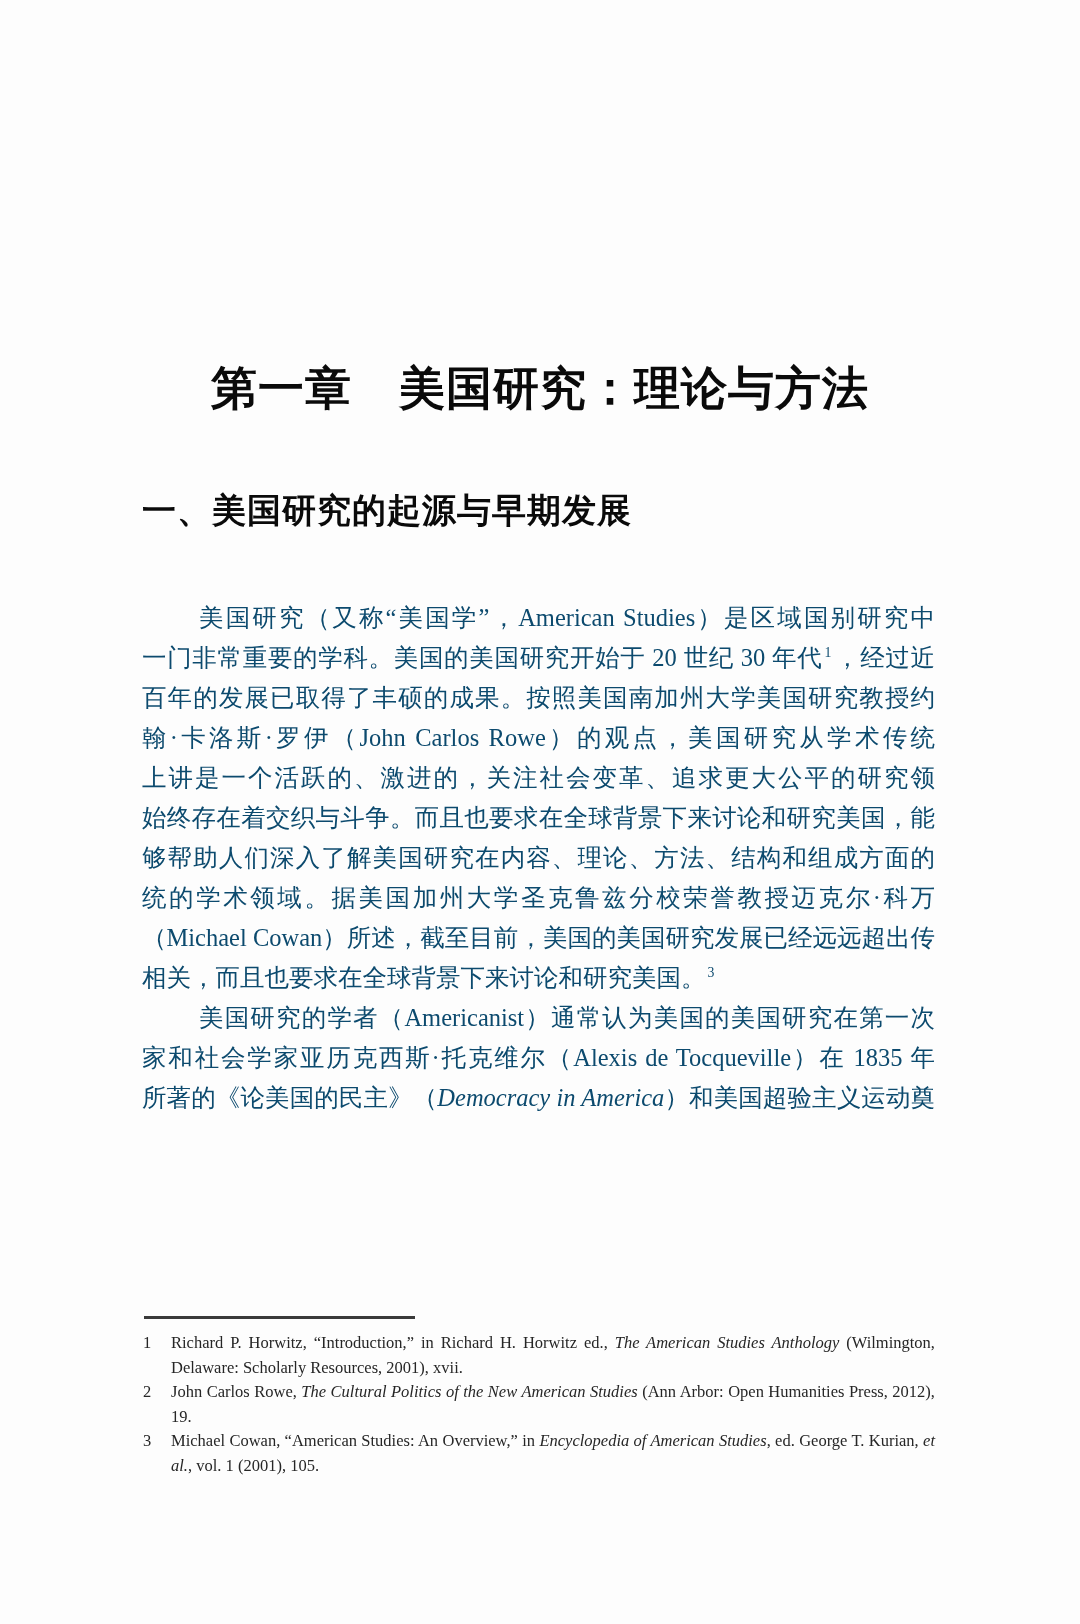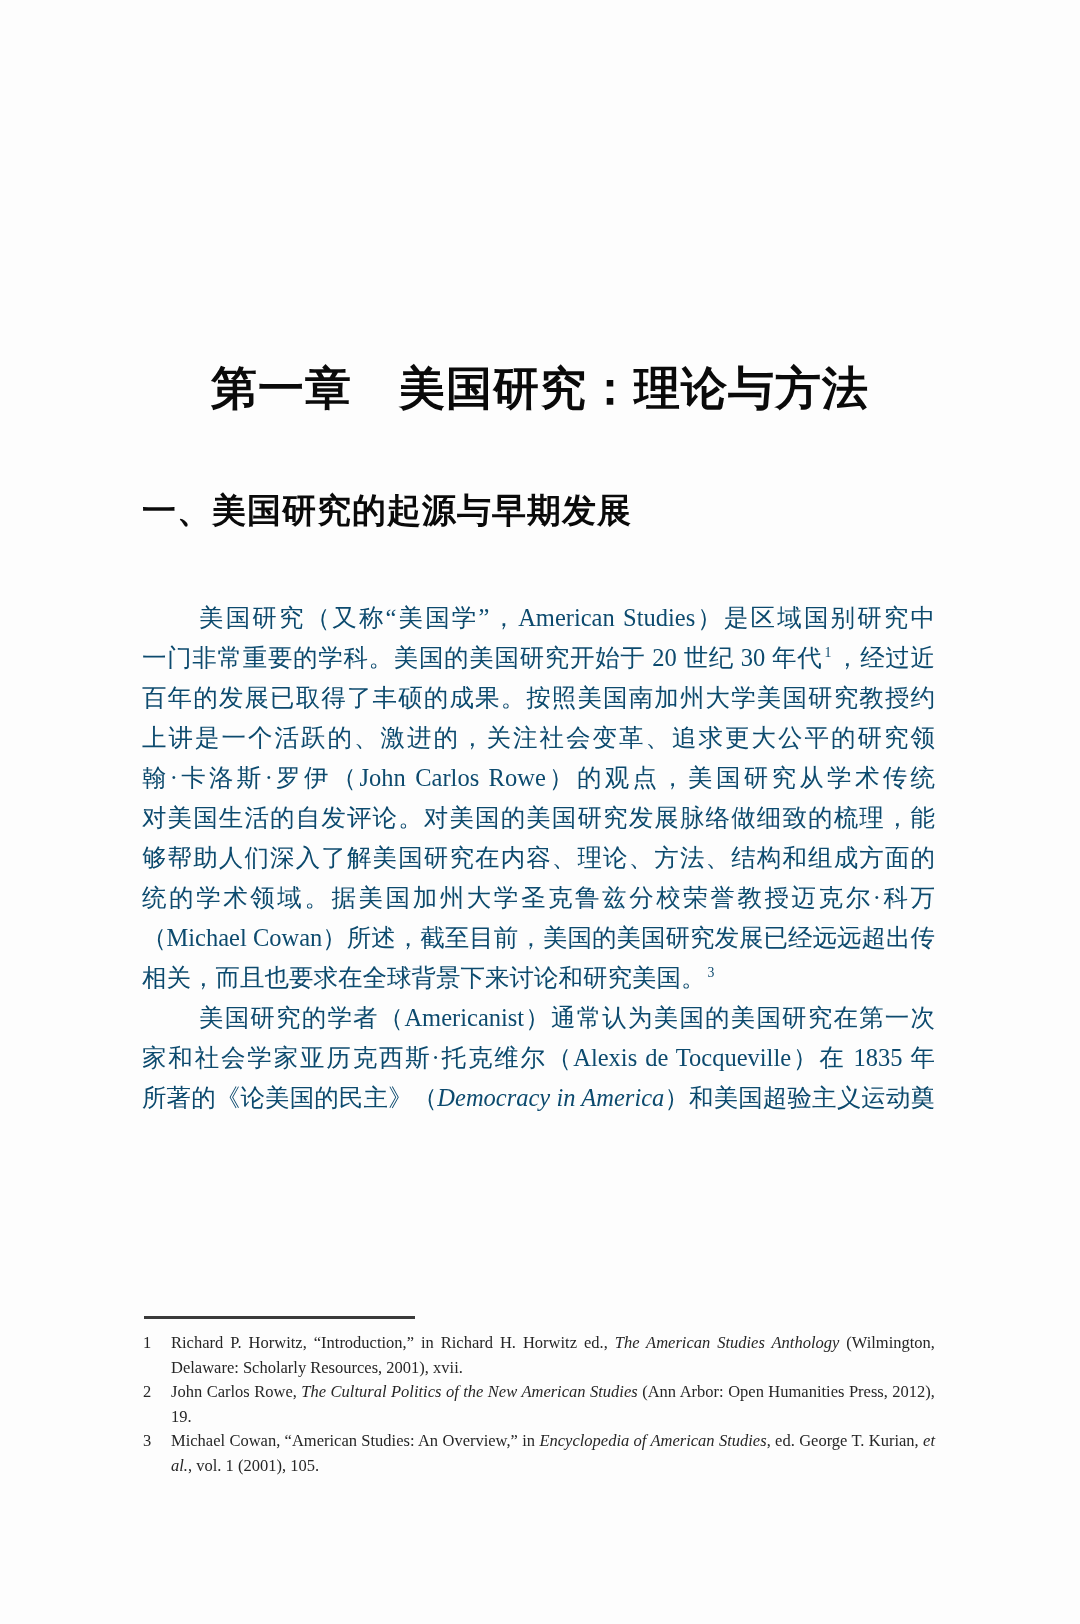--- a/index.html
+++ b/index.html
@@ -56,23 +56,23 @@
 
 <div class="page">
   <div class="chapter-title">第一章　美国研究：理论与方法</div>
 
   <div class="section-heading">一、美国研究的起源与早期发展</div>
 
   <div class="body-text">
       <div class="bline indent"><span>美国研究（又称“美国学”，American Studies）是区域国别研究中</span></div>
       <div class="bline"><span>一门非常重要的学科。美国的美国研究开始于 20 世纪 30 年代</span><sup class="ref">1</sup><span>，经过近</span></div>
       <div class="bline"><span>百年的发展已取得了丰硕的成果。按照美国南加州大学美国研究教授约</span></div>
+      <div class="bline"><span>翰·卡洛斯·罗伊（John Carlos Rowe）的观点，美国研究从学术传统</span></div>
       <div class="bline"><span>上讲是一个活跃的、激进的，关注社会变革、追求更大公平的研究领</span></div>
-      <div class="bline"><span>翰·卡洛斯·罗伊（John Carlos Rowe）的观点，美国研究从学术传统</span></div>
-      <div class="bline"><span>对美国生活的自发评论。对美国的美国研究发展脉络做细致的梳理，能</span></div>
+      <div class="bline"><span>始终存在着交织与斗争。而且也要求在全球背景下来讨论和研究美国，能</span></div>
       <div class="bline"><span>够帮助人们深入了解美国研究在内容、理论、方法、结构和组成方面的</span></div>
       <div class="bline"><span>统的学术领域。据美国加州大学圣克鲁兹分校荣誉教授迈克尔·科万</span></div>
       <div class="bline"><span>（Michael Cowan）所述，截至目前，美国的美国研究发展已经远远超出传</span></div>
       <div class="bline last"><span>相关，而且也要求在全球背景下来讨论和研究美国。</span><sup class="ref">3</sup></div>
       <div class="bline indent"><span>美国研究的学者（Americanist）通常认为美国的美国研究在第一次</span></div>
       <div class="bline"><span>家和社会学家亚历克西斯·托克维尔（Alexis de Tocqueville）在 1835 年</span></div>
       <div class="bline"><span>所著的《论美国的民主》（</span><i>Democracy in America</i><span>）和美国超验主义运动奠</span></div>
     </div>
 
   <div class="footnotes">

